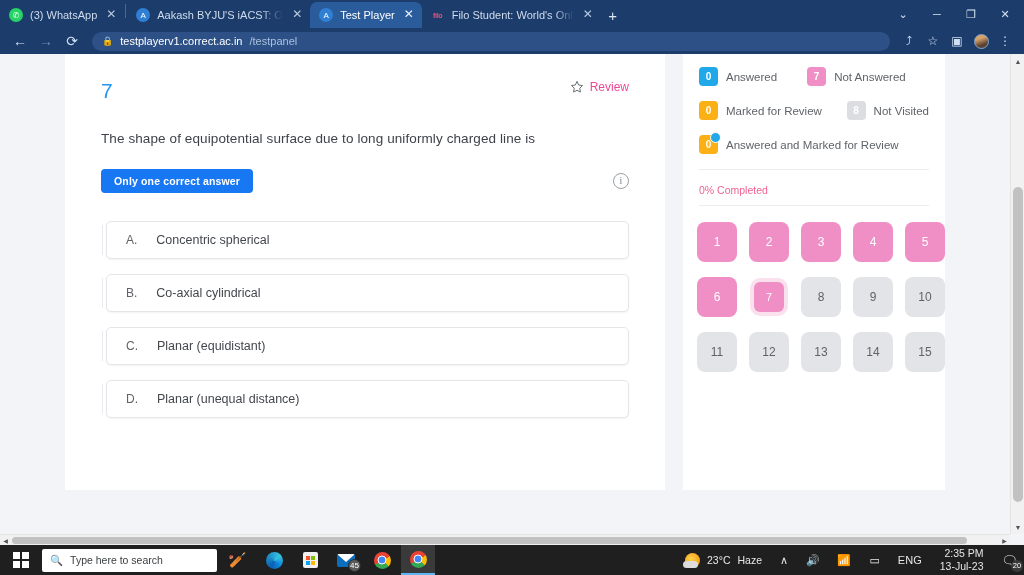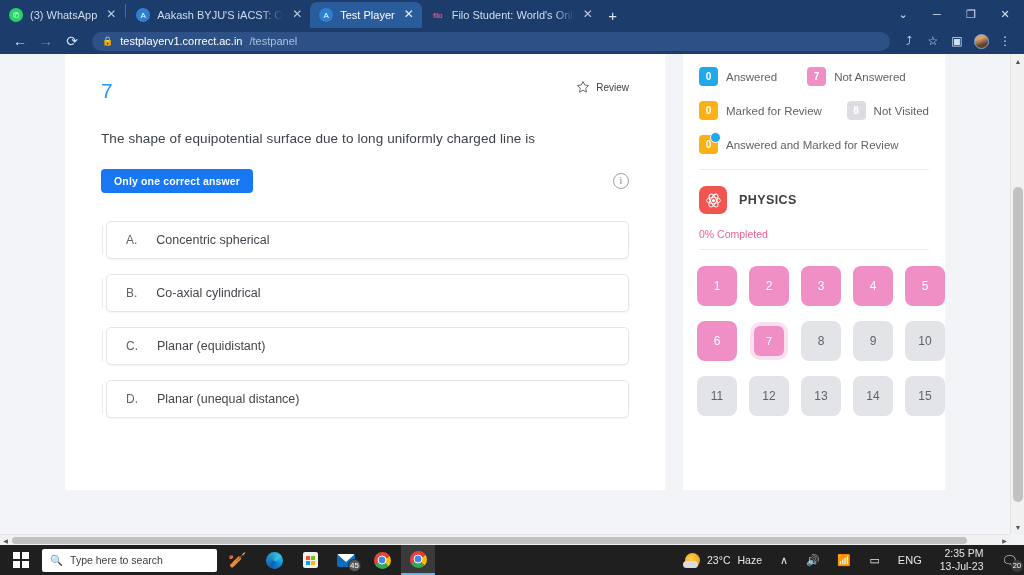--- a/index.html
+++ b/index.html
@@ -108,21 +108,21 @@
 
   
   .qcard {
     position: absolute; left: 65px; top: 0; width: 600px; height: 436px;
     background: #ffffff;
   }
   .qcard-inner { padding: 26px 36px 0 36px; }
   .qhead { display: flex; align-items: flex-start; justify-content: space-between; }
   .qnum { font-size: 21px; color: #2196f3; font-weight: 400; line-height: 1; }
   .review { display: flex; align-items: center; gap: 6px; cursor: pointer; }
-  .review-label { font-size: 10px; color: #404040; }
+  .review-label { font-size: 12px; color: #ec4899; }
   .qtext {
     margin-top: 28px; font-size: 13.5px; color: #3e434a;
     line-height: 1.45; letter-spacing: .1px;
   }
   .qmeta {
     margin-top: 20px; display: flex; align-items: center;
     justify-content: space-between;
   }
   .chip {
     background: #1877f2; color: #fff; font-size: 10.5px; font-weight: bold;
@@ -462,31 +462,20 @@
           <div class="legend-row">
             <div class="lg-item">
               <span class="badge b-ansmarked">0</span>
               <span class="lg-label">Answered and Marked for Review</span>
             </div>
           </div>
         </div>
 
         <div class="divider"></div>
 
-        <div class="subject">
-          <div class="subj-icon">
-            <svg width="17" height="17" viewBox="0 0 24 24">
-              <circle cx="12" cy="12" r="2.2" fill="#ffffff"></circle>
-              <ellipse cx="12" cy="12" rx="10" ry="4.2" fill="none" stroke="#ffffff" stroke-width="1.4"></ellipse>
-              <ellipse cx="12" cy="12" rx="10" ry="4.2" fill="none" stroke="#ffffff" stroke-width="1.4" transform="rotate(60 12 12)"></ellipse>
-              <ellipse cx="12" cy="12" rx="10" ry="4.2" fill="none" stroke="#ffffff" stroke-width="1.4" transform="rotate(120 12 12)"></ellipse>
-            </svg>
-          </div>
-          <div class="subj-name">PHYSICS</div>
-        </div>
 
         <div class="completed">0% Completed</div>
         <div class="divider2"></div>
 
         <div class="palette">
           <div class="pcell">
               <div class="ptile pink">1</div>
             </div>
           <div class="pcell">
               <div class="ptile pink">2</div>

